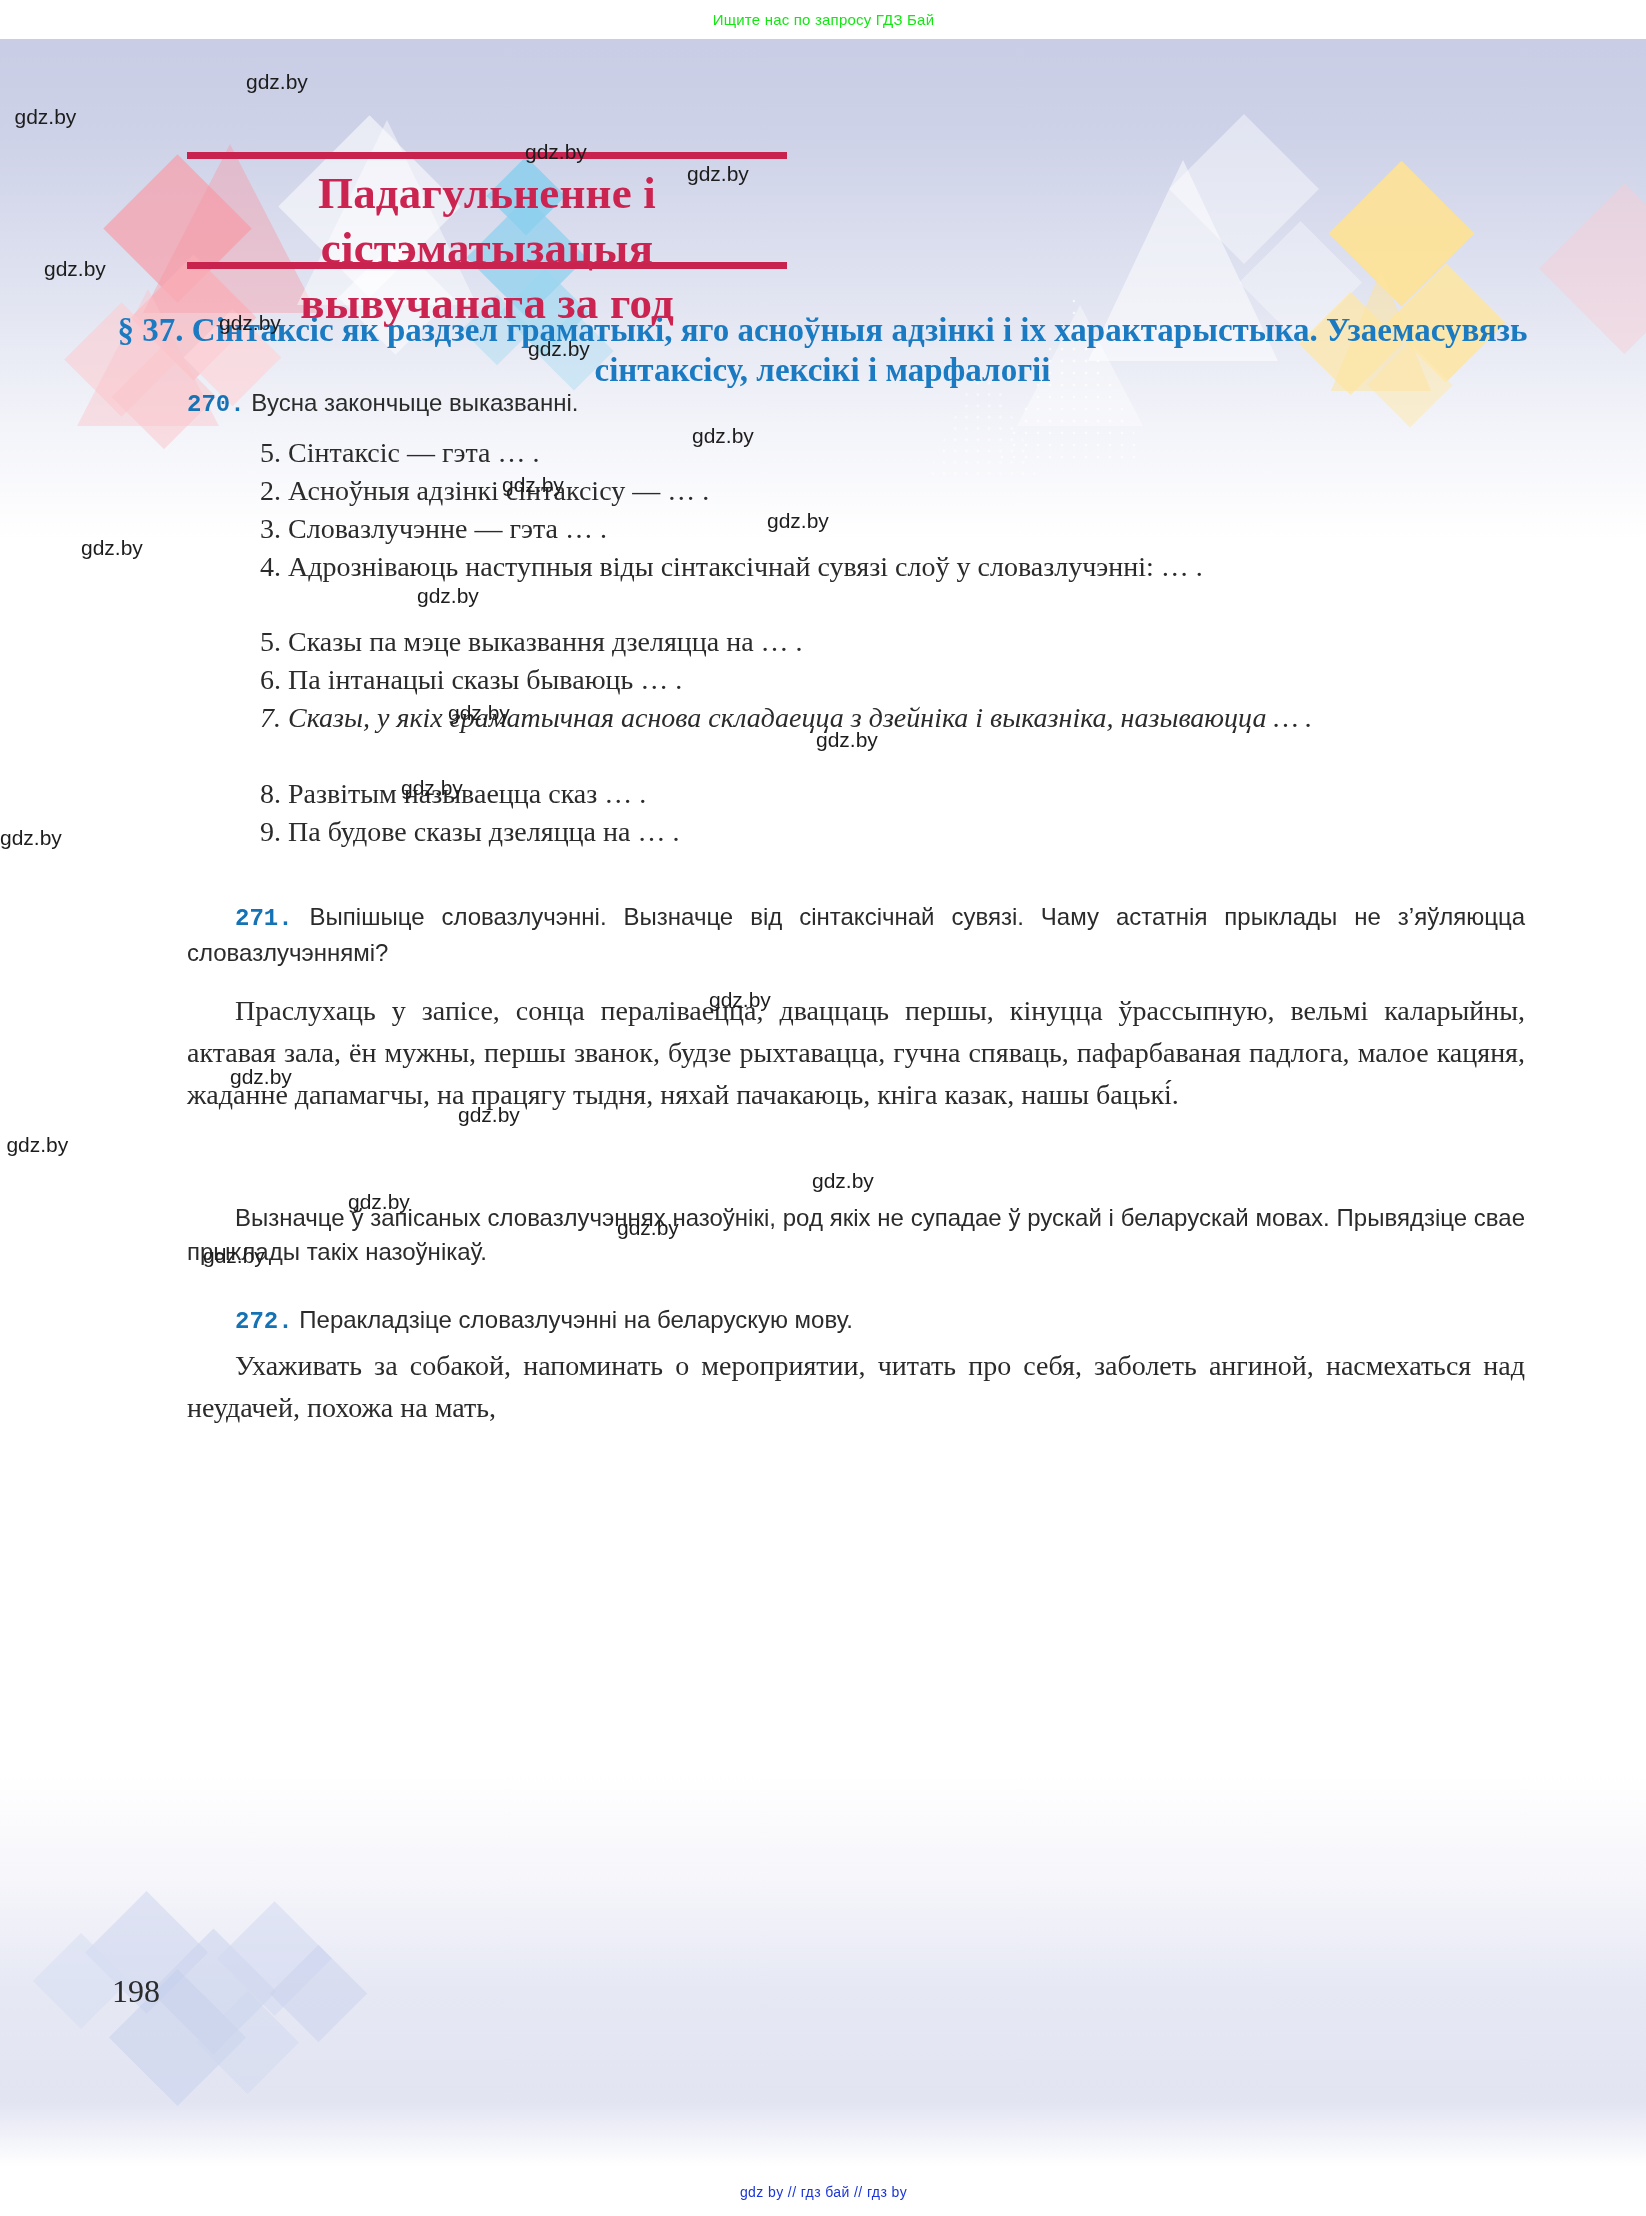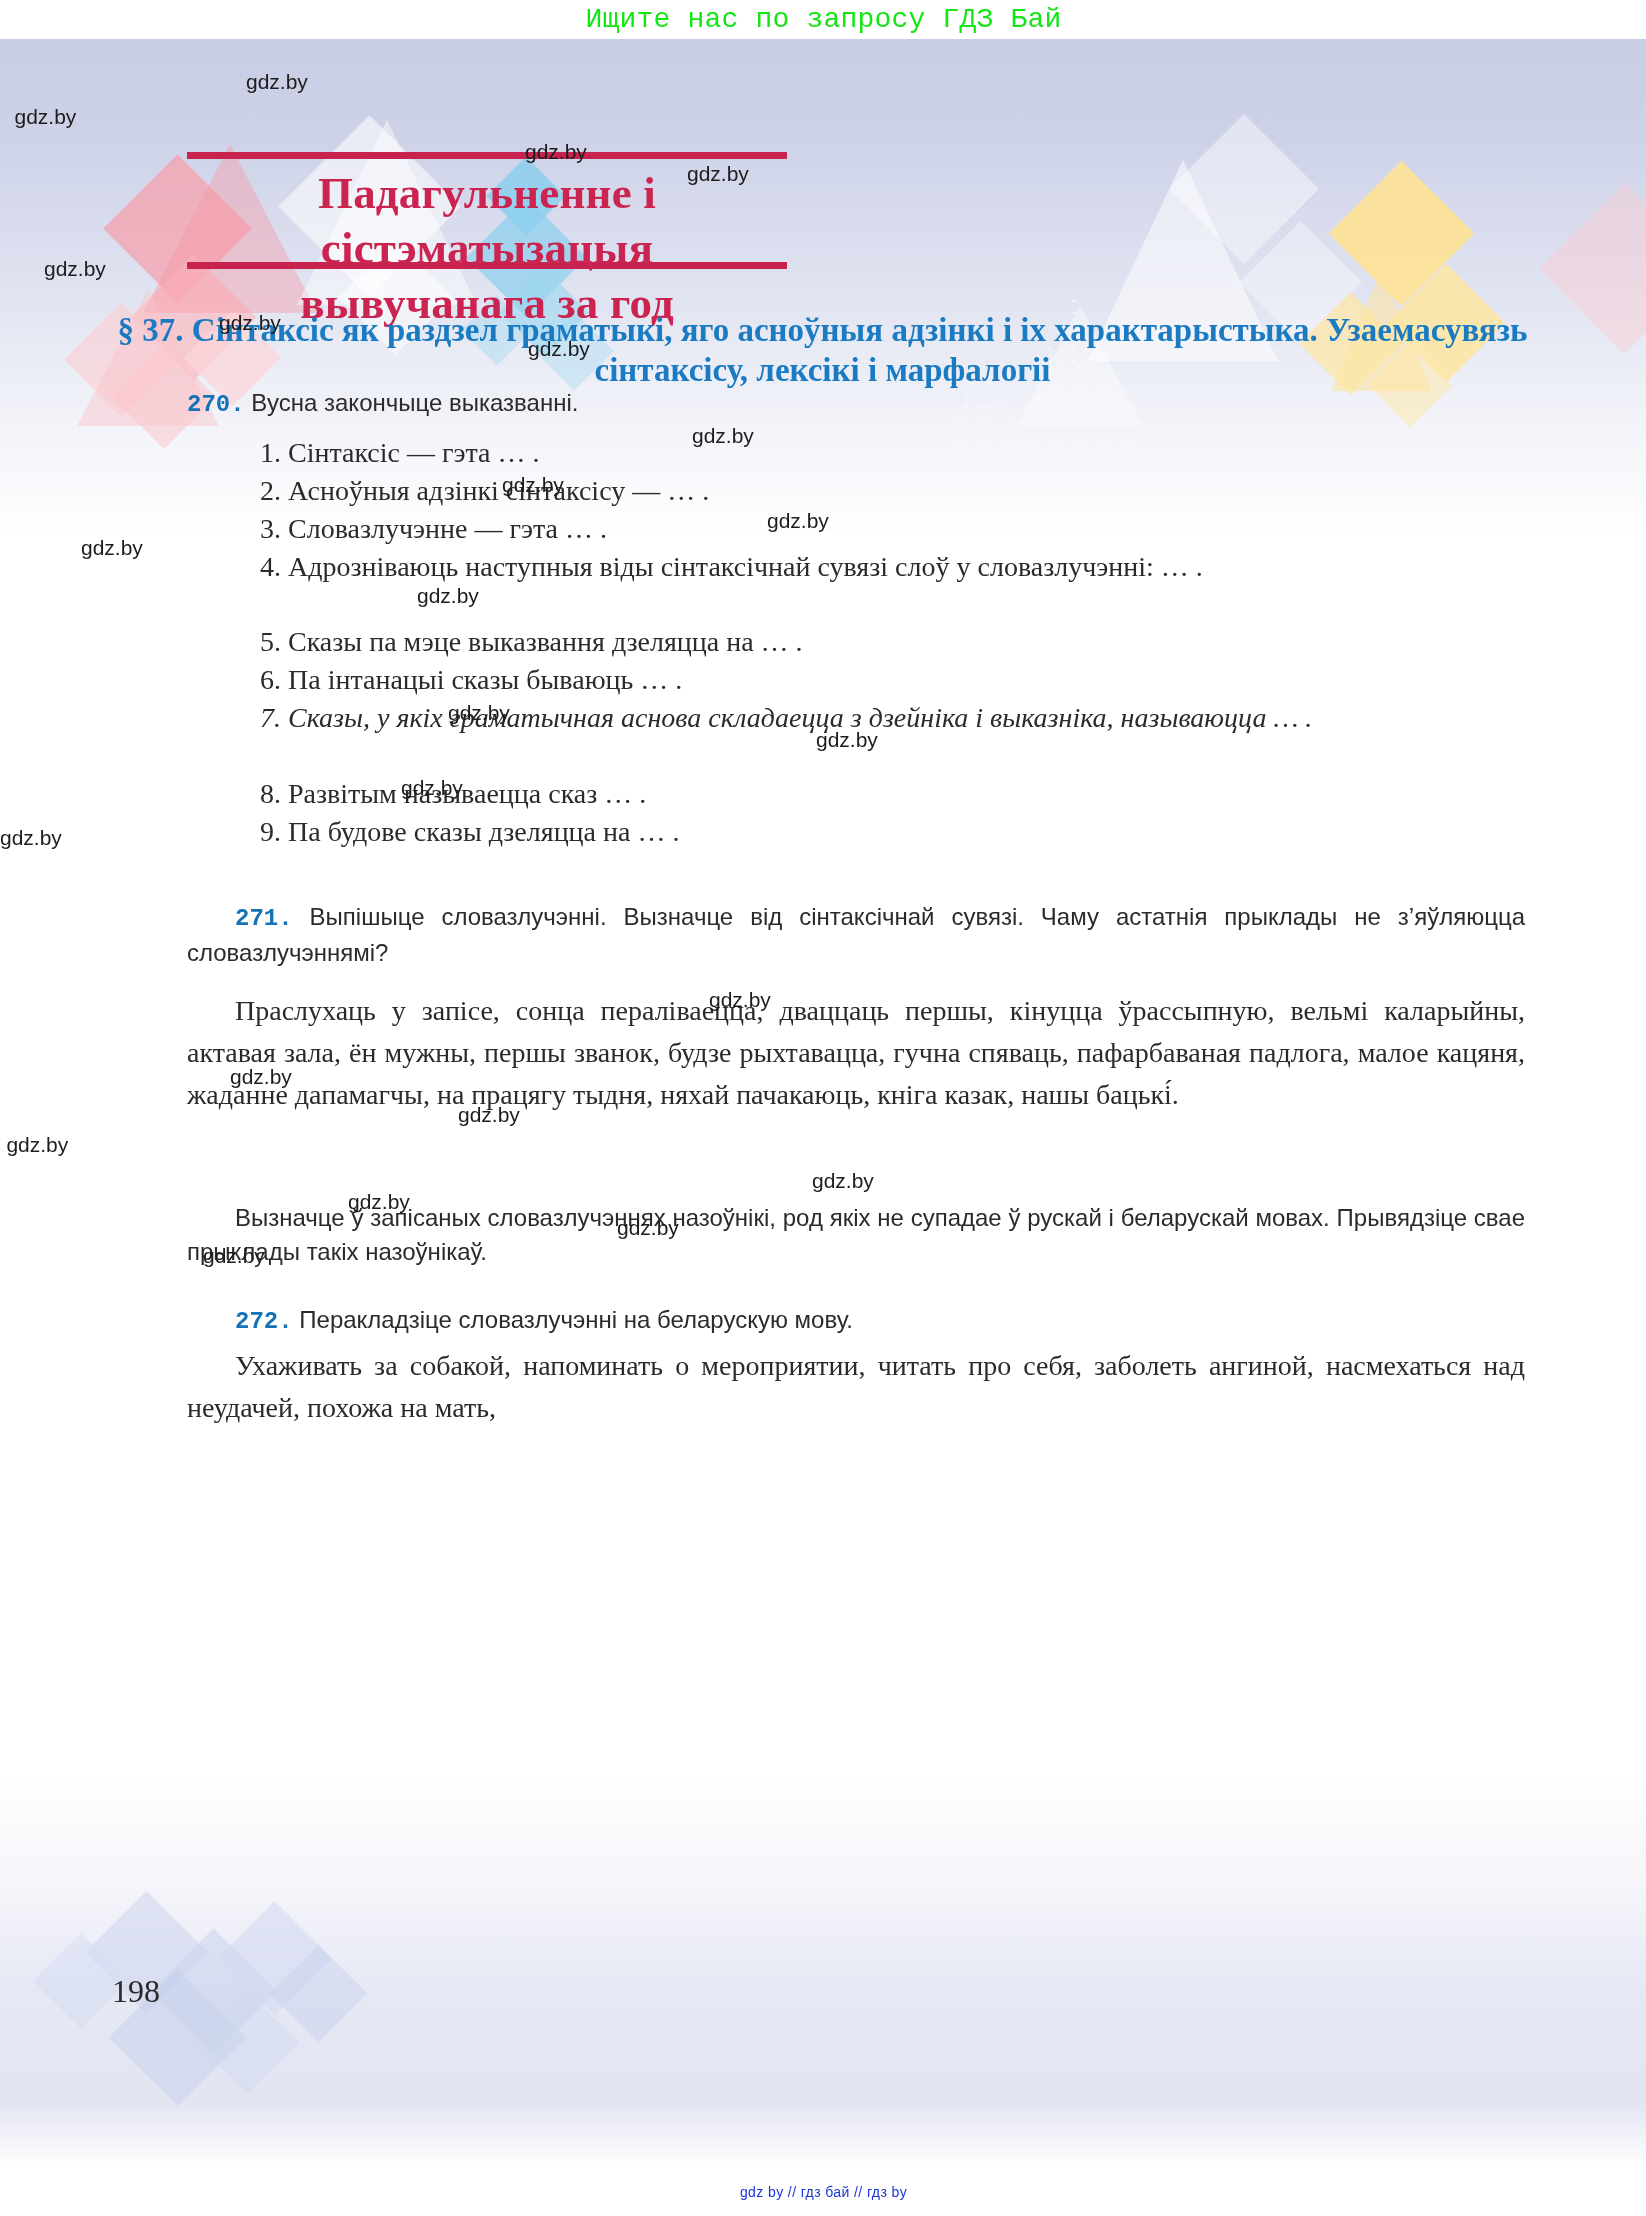--- a/index.html
+++ b/index.html
@@ -11,22 +11,22 @@
     overflow:hidden;
   }
 
   
   .promo-bar{
     position:absolute;left:0;top:0;width:1647px;height:39px;
     display:flex;align-items:center;justify-content:center;
     background:#ffffff;z-index:60;
   }
   .promo-text{
-    font-family:Liberation Mono, monospace;
-    font-size:28px;color:#14e614;letter-spacing:0.2px;white-space:nowrap;
+    font-family:Liberation Sans, sans-serif;
+    font-size:15px;color:#14e614;letter-spacing:0.2px;white-space:nowrap;
   }
 
   
   .page{
     position:absolute;left:0;top:39px;width:1647px;height:2128px;
     background:
       linear-gradient(to bottom,
         #c9cde5 0px,
         #ced2e8 97px,
         #dfe2f0 242px,
@@ -193,21 +193,21 @@
   <div class="section-heading">§ 37. Сінтаксіс як раздзел граматыкі, яго асноўныя адзінкі і іх характарыстыка. Узаемасувязь сінтаксісу, лексікі і марфалогіі</div>
 
   <div class="body">
 
     <div class="blk task" style="left:187px;top:347px;width:1338px;">
       <span class="exnum">270.</span>
       <span>Вусна закончыце выказванні.</span>
     </div>
 
     <div class="blk numline" style="left:187px;top:395px;width:1338px;text-indent:0px;padding-left:73px;">
-      <span>1. Сінтаксіс — гэта … .</span>
+      <span>5. Сінтаксіс — гэта … .</span>
     </div>
     <div class="blk numline" style="left:187px;top:433px;width:1338px;padding-left:73px;">
       <span>2. Асноўныя адзінкі сінтаксісу — … .</span>
     </div>
     <div class="blk numline" style="left:187px;top:471px;width:1338px;padding-left:73px;">
       <span>3. Словазлучэнне — гэта … .</span>
     </div>
     <div class="blk numline" style="left:187px;top:509px;width:1338px;padding-left:0px;text-indent:73px;text-align:justify;text-align-last:left;">
       <span>4. Адрозніваюць наступныя віды сінтаксічнай сувязі слоў у словазлучэнні: … .</span>
     </div>

